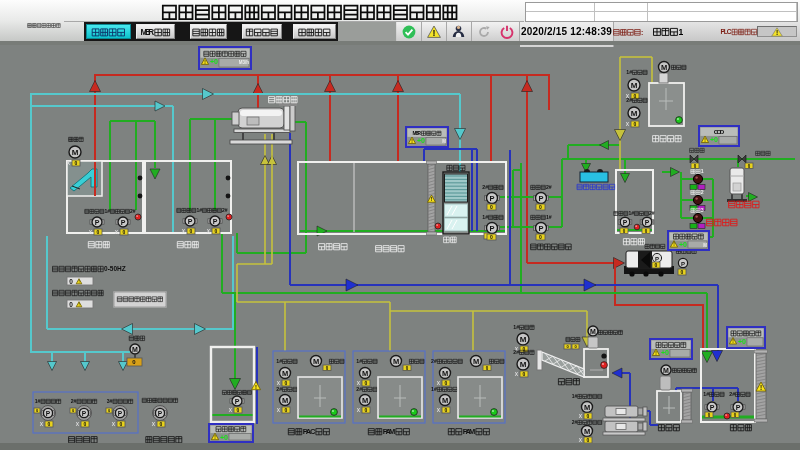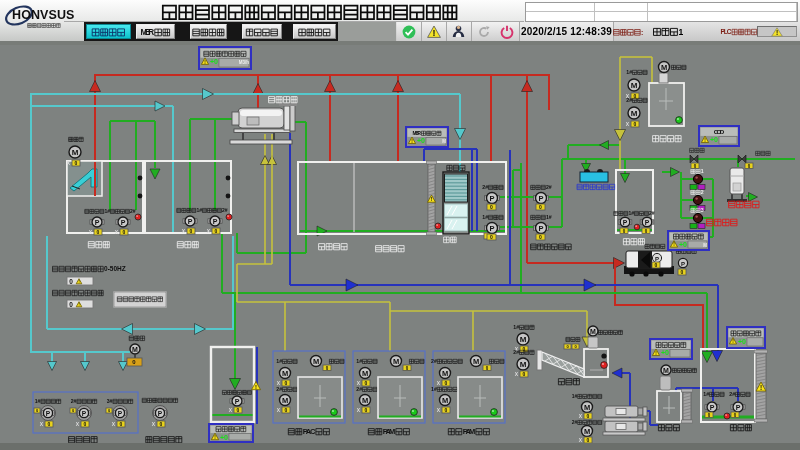--- a/index.html
+++ b/index.html
@@ -10,21 +10,21 @@
 #ttable{position:absolute;left:525px;top:2px;width:273px;height:20px;border:1px solid #9a9a9a;display:flex;flex-direction:column;background:#fff}
 .tr{flex:1;display:flex}
 .tc{border-right:1px solid #c0c0c0;border-bottom:1px solid #c0c0c0;background:#fff}
 .tr:last-child .tc{border-bottom:none}
 #menuband{position:absolute;left:84px;top:22px;width:254px;height:19px;background:#161616}
 #menuband2{position:absolute;left:338px;top:22px;width:58px;height:19px;background:#9a9d9a}
 .mb{position:absolute;top:24px;height:15px;background:linear-gradient(#f4f4f4,#c9c9c9);border:1px solid #888;border-top-color:#eee;border-left-color:#eee;padding:0}
 .mb.sel{background:linear-gradient(#49e8ee,#0cc2cc);border-color:#0a8a94}
 #iconband{position:absolute;left:396px;top:22px;width:404px;height:19px;background:linear-gradient(#e4e4e4,#c8c8c8)}
 .ic{position:absolute;top:0;width:25px;height:19px;border-right:1px solid #a8a8a8;display:flex;align-items:center;justify-content:center;background:linear-gradient(#f2f2f2,#cecece)}
-#dtime{position:absolute;left:124px;top:0;width:94px;height:19px;line-height:19px;text-align:center;font-size:10px;white-space:nowrap;font-weight:bold;color:#000;border-right:1px solid #a8a8a8;letter-spacing:0.2px;background:linear-gradient(#eee,#d4d4d4)}
+#dtime{position:absolute;left:124px;top:0;width:94px;height:25px;line-height:19px;text-align:center;font-size:10px;white-space:nowrap;font-weight:bold;color:#000;border-right:1px solid #a8a8a8;letter-spacing:0.2px;background:linear-gradient(#eee,#d4d4d4)}
 #plcbox{position:absolute;left:757px;top:26px;width:40px;height:11px;background:#c6c6c6;border:1px solid #909090;border-top-color:#6f6f6f;border-left-color:#6f6f6f;text-align:center;line-height:9px}
 #hsvg{position:absolute;left:0;top:0;pointer-events:none}
 #botline{position:absolute;left:0;top:41px;width:800px;height:4px;background:#787c78}
 svg.main{position:absolute;left:0;top:45px}
 #botbar{position:absolute;left:0;top:443px;width:800px;height:7px;background:#6b6f6b}
 </style></head>
 <body>
 <div id="page">
 
 <div id="topbar">
@@ -58,26 +58,20 @@
             <polygon points="9,1.2 12.6,2 10.4,4.8" fill="#aaa"></polygon>
           </svg>
         </div>
     <div class="ic" style="left:100px;width:23.5px">
           <svg width="14" height="14" viewBox="0 0 14 14">
             <path d="M4.2,3 a5.4,5.4 0 1 0 5.6,0" fill="none" stroke="#d6336c" stroke-width="1.9"></path>
             <line x1="7" y1="0.8" x2="7" y2="6" stroke="#d6336c" stroke-width="1.9"></line>
           </svg>
         </div>
     <div id="dtime">2020/2/15 12:48:39</div>
-  </div>
-  <div id="logo">
-    <svg width="140" height="24" viewBox="0 0 140 24" style="overflow:visible">
-      <ellipse cx="15" cy="12.5" rx="13.5" ry="8" fill="none" stroke="#23355e" stroke-width="2.2" transform="rotate(-22 15 12.5)"></ellipse>
-      <text x="8" y="16" font-family="Liberation Sans, sans-serif" font-size="12.5" font-weight="bold" fill="#101010" letter-spacing="0.1">HONVSUS</text>
-    </svg>
   </div>
   <div id="ttable">
     <div class="tr">
           <div class="tc" style="width:69px"></div>
           <div class="tc" style="width:53px"></div>
           <div class="tc" style="flex:1"></div>
         </div>
     <div class="tr">
           <div class="tc" style="width:69px"></div>
           <div class="tc" style="width:53px"></div>

